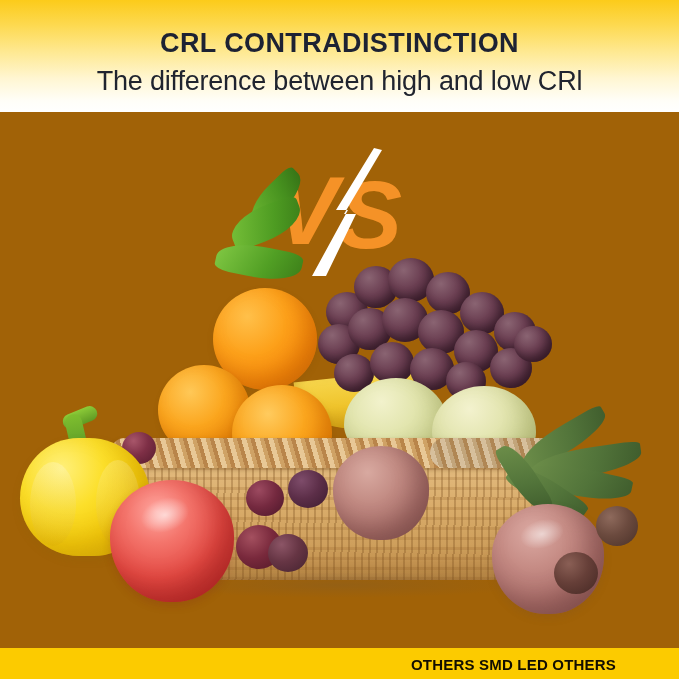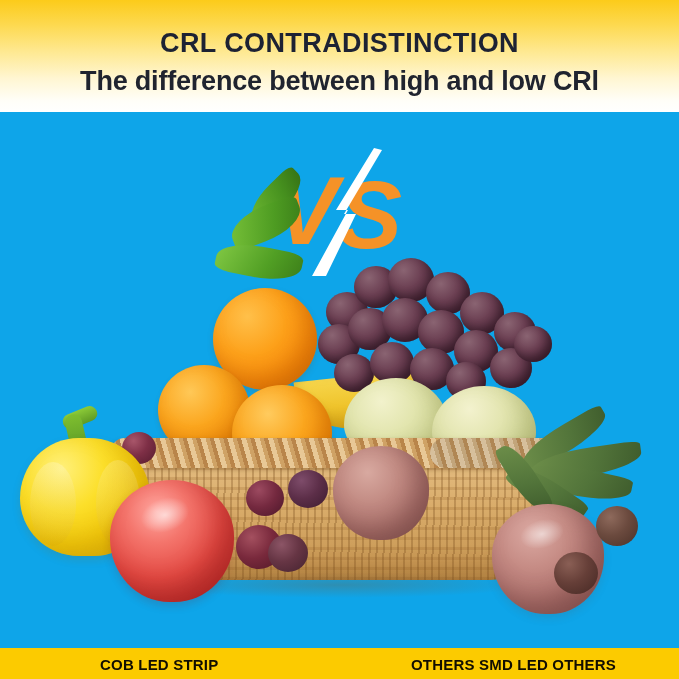--- a/index.html
+++ b/index.html
@@ -4,34 +4,34 @@
 <title>CRI Comparison</title>
 <style>
   * { margin:0; padding:0; box-sizing:border-box; }
   html,body { width:679px; height:679px; }
   body {
     font-family:"Liberation Sans", sans-serif;
     background:#ffffff;
     overflow:hidden;
     position:relative;
   }
-  #stage { position:relative; width:679px; height:679px; background:#0ea5e9; overflow:hidden; }
+  #stage { position:relative; width:679px; height:679px; background:#a16207; overflow:hidden; }
 
   
   .header-gradient {
     position:absolute; left:0; top:0; width:679px; height:112px;
     background:linear-gradient(180deg,#FCCB1A 0%, #FDD94F 22%, #FEE88E 45%, #FFF6D2 70%, #FFFEF8 90%, #ffffff 100%);
   }
   .title {
     position:absolute; left:0; top:28px; width:679px; text-align:center;
     font-size:27px; font-weight:bold; letter-spacing:.4px; color:#1d2233;
   }
   .subtitle {
     position:absolute; left:0; top:66px; width:679px; text-align:center;
-    font-size:27px; font-weight:700; letter-spacing:-.2px; color:#20242f;
+    font-size:27px; font-weight:400; letter-spacing:-.2px; color:#20242f;
   }
 
   
   .badge {
     position:absolute; background:#FBC81C; border-radius:22px;
     display:flex; align-items:center; justify-content:center;
     color:#15120a; font-weight:bold;
   }
   .badge-left  { left:84px;  top:140px; width:183px; height:40px; font-size:25px; letter-spacing:.2px; }
   .badge-right { left:443px; top:146px; width:130px; height:30px; font-size:17px; letter-spacing:.2px; }
@@ -300,16 +300,15 @@
     <div class="obj fruit grape-l3"></div>
     <div class="obj fruit grape-r3"></div>
 
     <div class="obj apple-dull2"></div>
     <div class="obj apple-dull2-gloss"></div>
     <div class="obj fruit grape-r1"></div>
     <div class="obj fruit grape-r2"></div>
   </div>
 
   <div class="footer-bar"></div>
-  <div class="footer-label footer-left">COB LED STRIP</div>
   <div class="footer-label footer-right">OTHERS SMD LED OTHERS</div>
 
 </div>
 
 </body></html>

